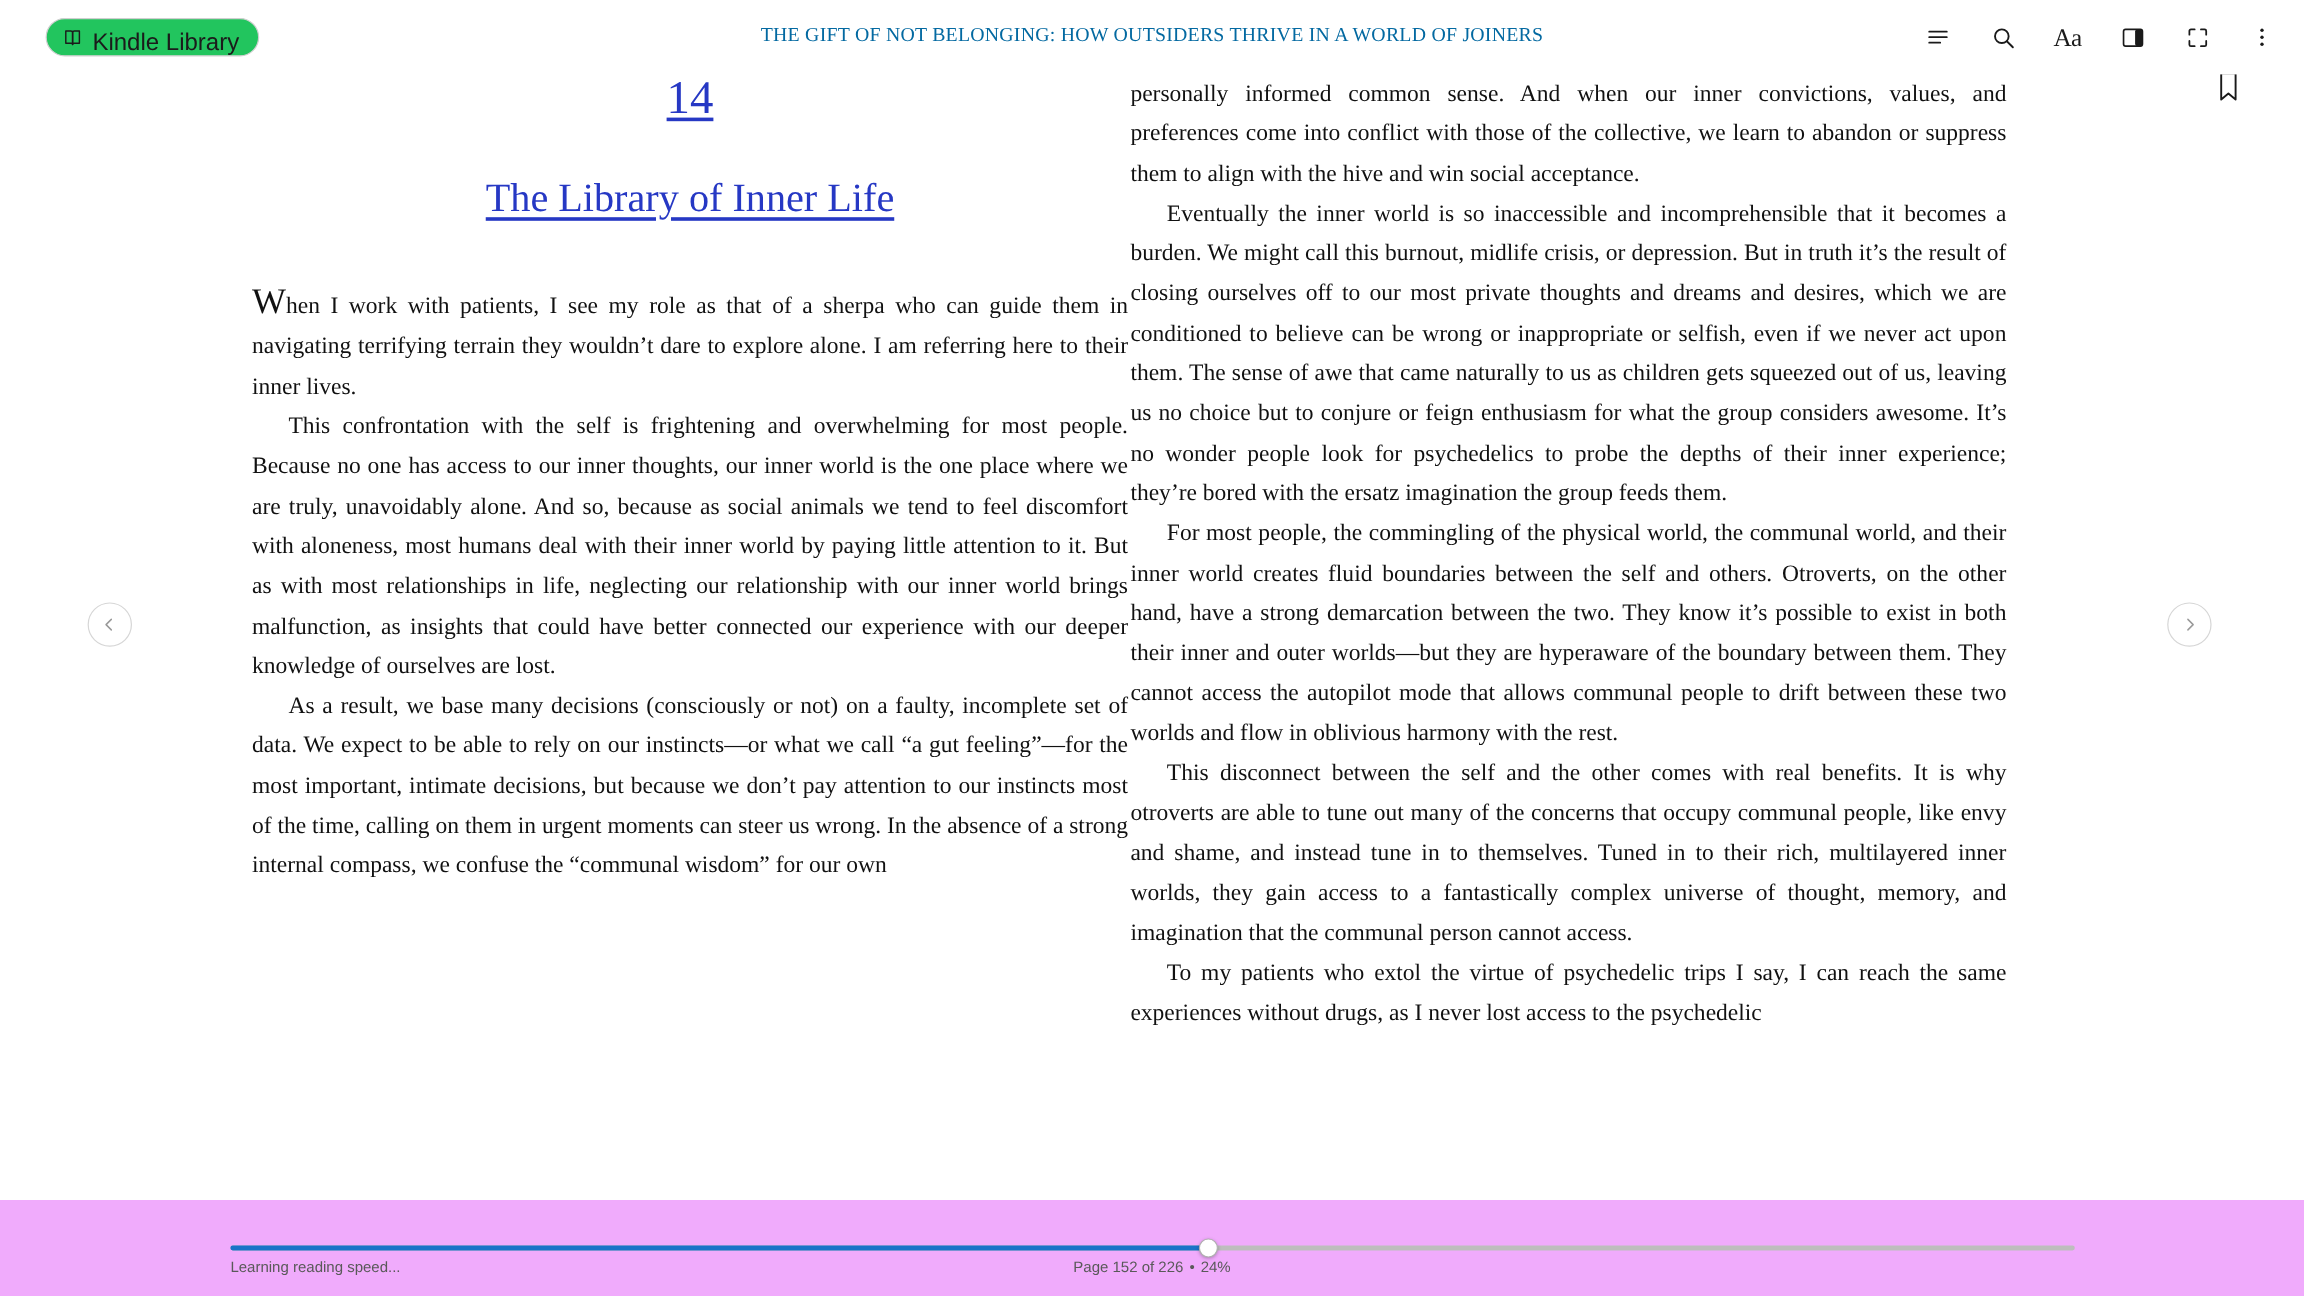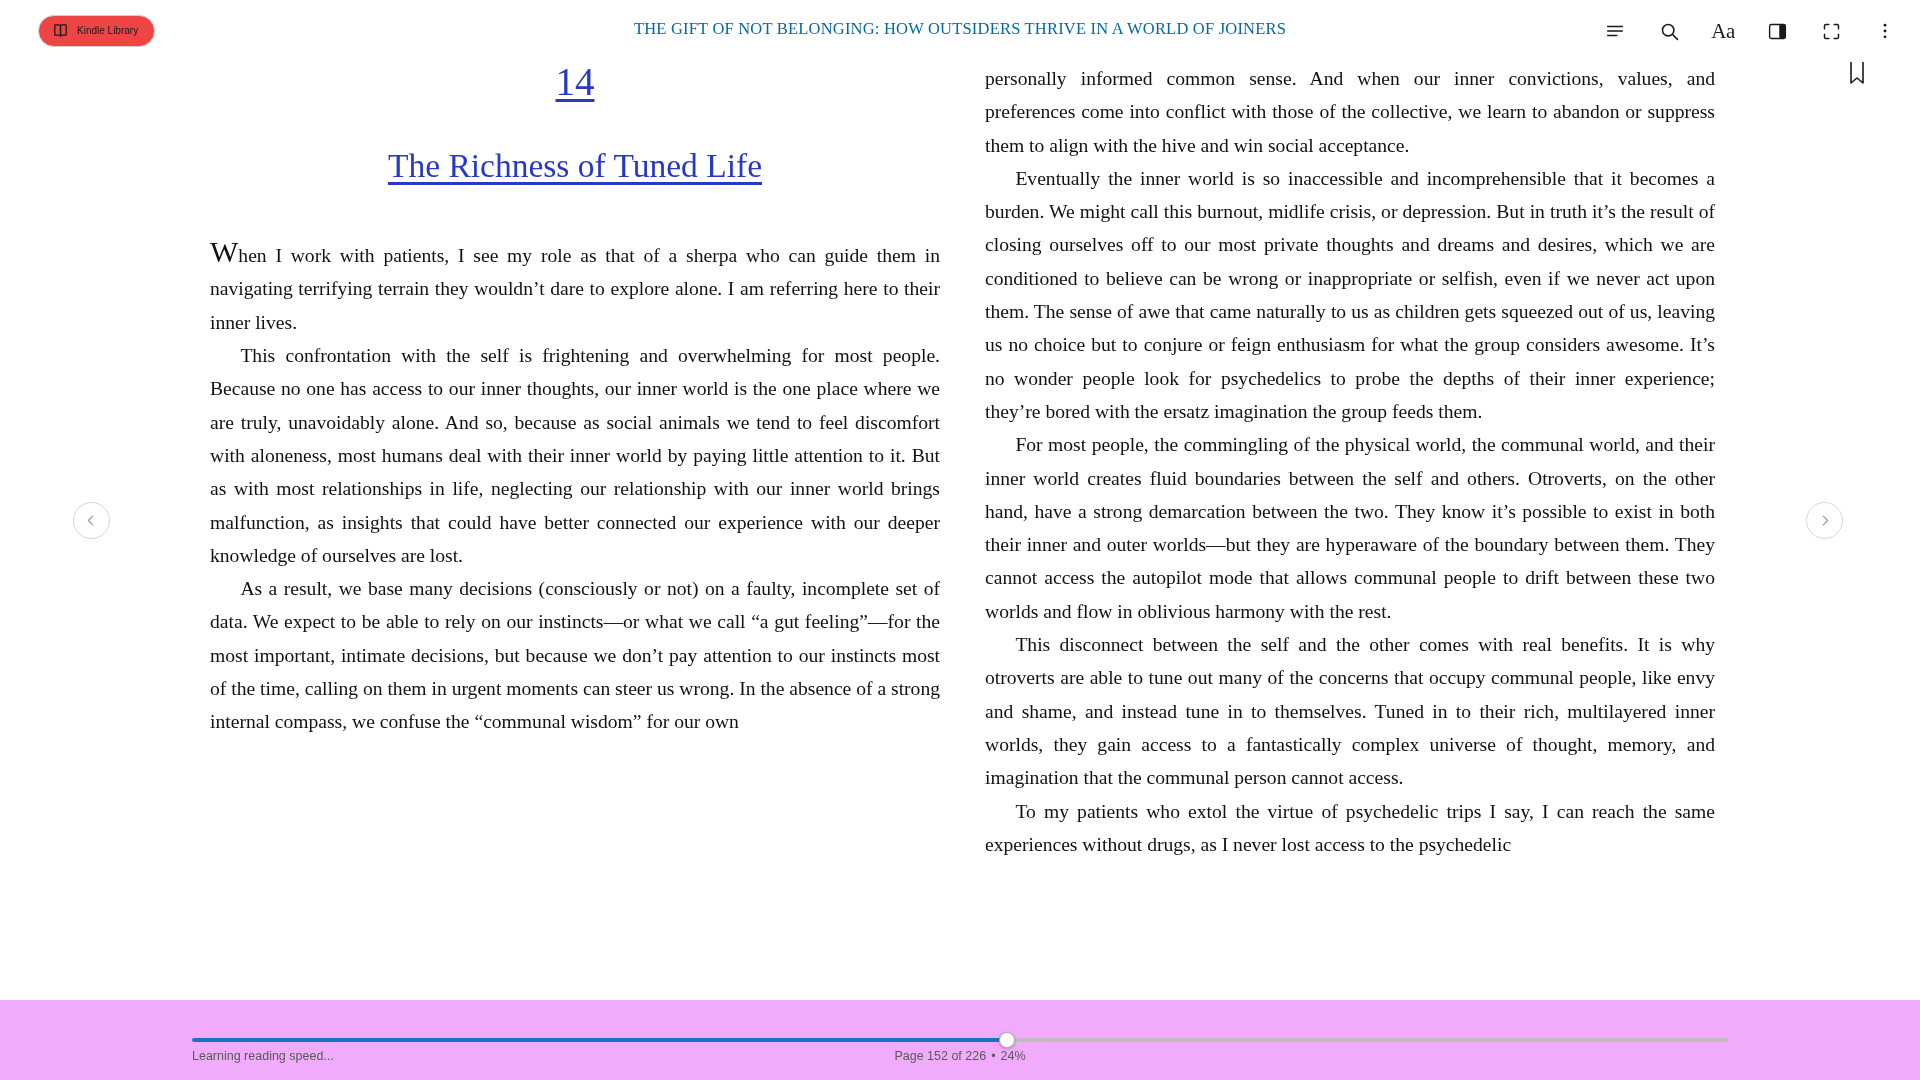--- a/index.html
+++ b/index.html
@@ -19,27 +19,27 @@
     background: #ffffff;
     display: flex;
     align-items: center;
     z-index: 20;
   }
   .kindle-lib-btn {
     position: absolute;
     left: 38px; top: 15px;
     height: 32px;
     display: flex;
-    align-items: center;
+    align-items: flex-end;
     gap: 8px;
     padding: 0 16px 0 13px;
     border: 1px solid #cfcfcf;
     border-radius: 17px;
-    background: #ef4444;
-    font-size: 10px;
+    background: #22c55e;
+    font-size: 20px;
     color: #1b1b1b;
     cursor: pointer;
     white-space: nowrap;
   }
   .kindle-lib-btn .lbl { line-height: 1; }
 
   .book-title {
     position: absolute;
     left: 0; right: 0; top: 19px;
     text-align: center;
@@ -94,21 +94,21 @@
     width: 730px;
     font-family: "Liberation Serif", serif;
     font-size: 19.6px;
     line-height: 33.3px;
     color: #111111;
     text-align: justify;
     text-justify: inter-word;
     hyphens: none;
   }
   .col-left  { left: 210px; }
-  .col-right { left: 985px; }
+  .col-right { left: 942px; }
 
   .chapter-num {
     text-align: center;
     font-size: 39px;
     color: #2638c4;
     text-decoration: underline;
     text-underline-offset: 4px;
     line-height: 1;
     font-family: "Liberation Serif", serif;
     cursor: pointer;
@@ -269,21 +269,21 @@
     </svg>
   </div>
   <div class="nav-arrow nav-next">
     <svg width="15" height="15" viewBox="0 0 24 24" fill="none" stroke="#9a9a9a" stroke-width="2" stroke-linecap="round" stroke-linejoin="round">
       <polyline points="10 5 17 12 10 19"></polyline>
     </svg>
   </div>
 
   <div class="col col-left">
     <div class="chapter-num">14</div>
-    <div class="chapter-title">The Richness of Tuned Life</div>
+    <div class="chapter-title">The Library of Inner Life</div>
 
     <p class="body first"><span class="dropcap">W</span><span>hen I work with patients, I see my role as that of a sherpa who can guide them in navigating terrifying terrain they wouldn’t dare to explore alone. I am referring here to their inner lives.</span></p>
     <p class="body">This confrontation with the self is frightening and overwhelming for most people. Because no one has access to our inner thoughts, our inner world is the one place where we are truly, unavoidably alone. And so, because as social animals we tend to feel discomfort with aloneness, most humans deal with their inner world by paying little attention to it. But as with most relationships in life, neglecting our relationship with our inner world brings malfunction, as insights that could have better connected our experience with our deeper knowledge of ourselves are lost.</p>
     <p class="body">As a result, we base many decisions (consciously or not) on a faulty, incomplete set of data. We expect to be able to rely on our instincts—or what we call “a gut feeling”—for the most important, intimate decisions, but because we don’t pay attention to our instincts most of the time, calling on them in urgent moments can steer us wrong. In the absence of a strong internal compass, we confuse the “communal wisdom” for our own</p>
   </div>
 
   <div class="col col-right">
     <p class="body nofirstind">personally informed common sense. And when our inner convictions, values, and preferences come into conflict with those of the collective, we learn to abandon or suppress them to align with the hive and win social acceptance.</p>
     <p class="body">Eventually the inner world is so inaccessible and incomprehensible that it becomes a burden. We might call this burnout, midlife crisis, or depression. But in truth it’s the result of closing ourselves off to our most private thoughts and dreams and desires, which we are conditioned to believe can be wrong or inappropriate or selfish, even if we never act upon them. The sense of awe that came naturally to us as children gets squeezed out of us, leaving us no choice but to conjure or feign enthusiasm for what the group considers awesome. It’s no wonder people look for psychedelics to probe the depths of their inner experience; they’re bored with the ersatz imagination the group feeds them.</p>
     <p class="body">For most people, the commingling of the physical world, the communal world, and their inner world creates fluid boundaries between the self and others. Otroverts, on the other hand, have a strong demarcation between the two. They know it’s possible to exist in both their inner and outer worlds—but they are hyperaware of the boundary between them. They cannot access the autopilot mode that allows communal people to drift between these two worlds and flow in oblivious harmony with the rest.</p>

